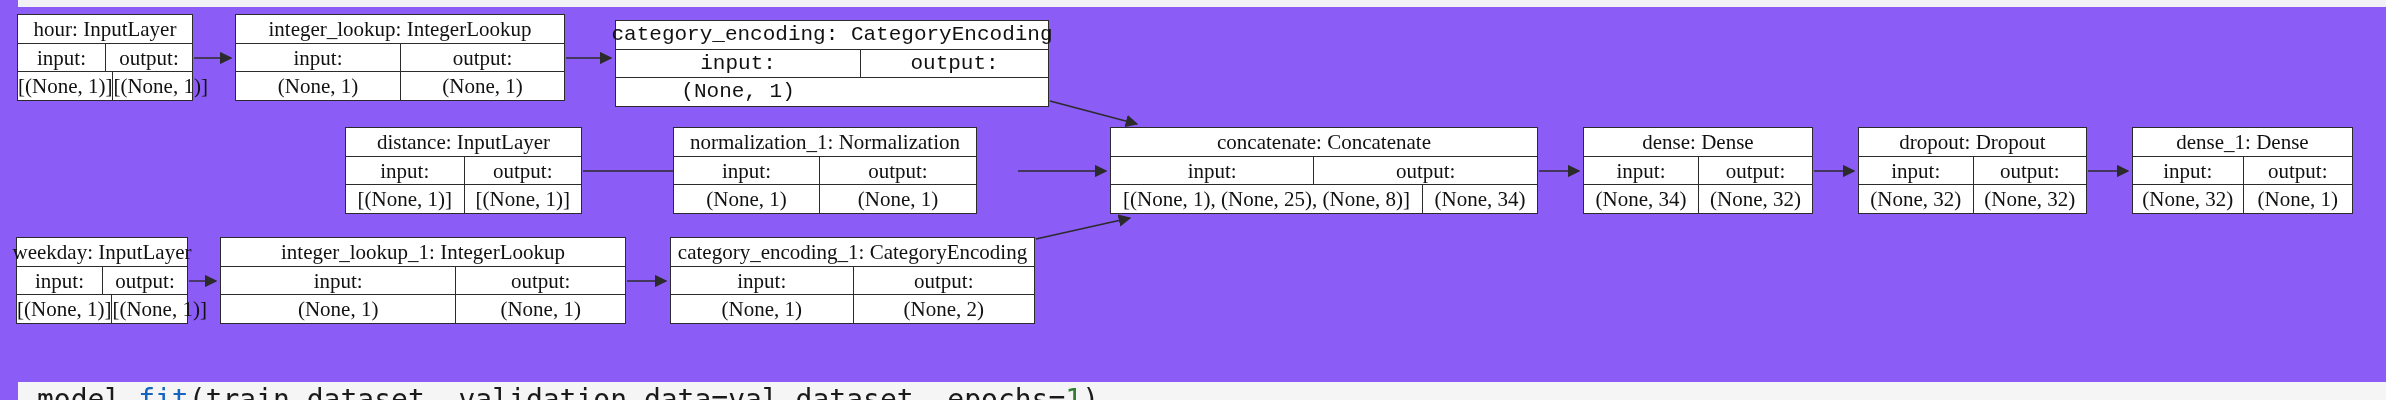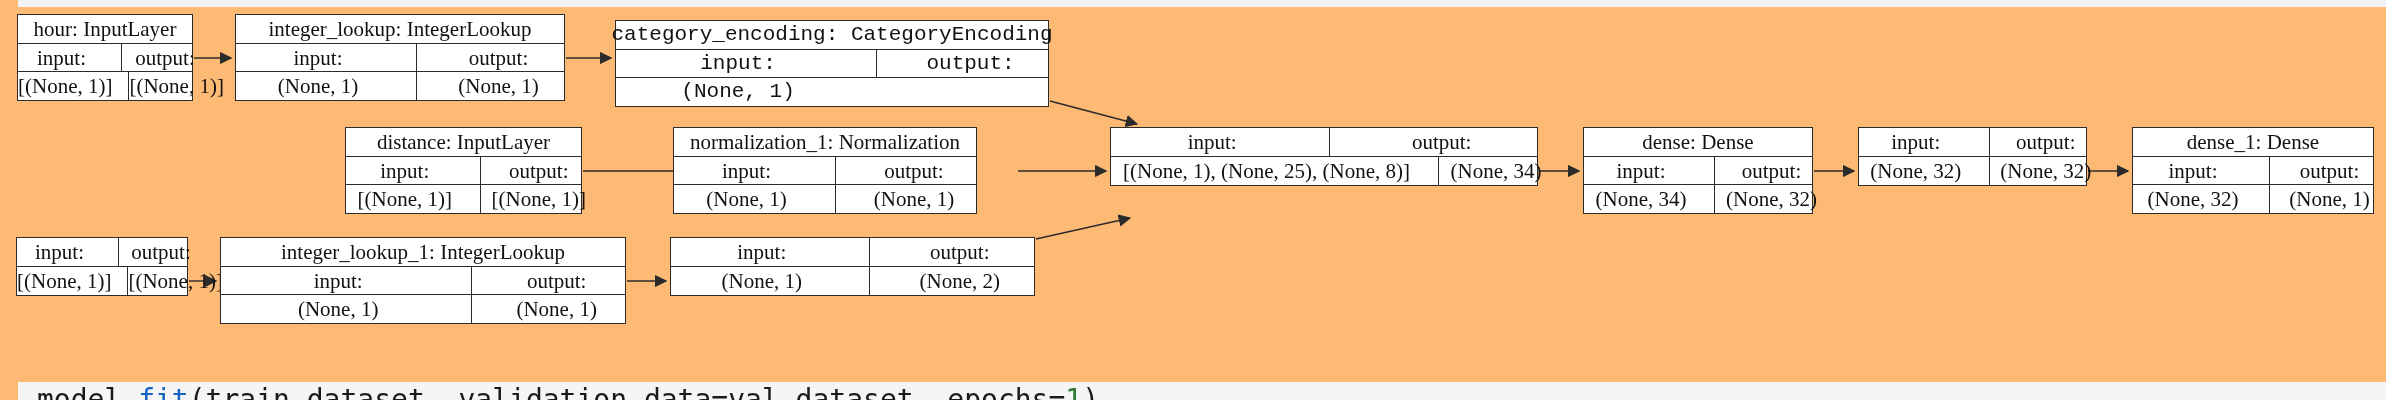--- a/index.html
+++ b/index.html
@@ -1,25 +1,25 @@
 <!DOCTYPE html>
 <html><head>
 <meta charset="utf-8">
 <style>
   html,body{margin:0;padding:0;background:#ffffff;}
-  #page{position:relative;width:2386px;height:400px;background:#fdba74;overflow:hidden;
+  #page{position:relative;width:2386px;height:400px;background:#8b5cf6;overflow:hidden;
         font-family:"Liberation Serif", serif;color:#111111;}
   .top-strip{position:absolute;left:18px;right:0;top:0;height:7px;background:#f2f2f6;}
   
   .node{position:absolute;box-sizing:border-box;border:1.5px solid #2b2b2b;background:#ffffff;}
   .nrow{box-sizing:border-box;height:28px;display:flex;align-items:center;justify-content:center;
         font-size:21px;line-height:28px;white-space:nowrap;}
   .nrow + .nrow{border-top:1.5px solid #2b2b2b;}
   .nrow.vals{height:29px;}
-  .split{justify-content:stretch;padding:0;gap:16px;}
+  .split{justify-content:stretch;padding:0;}
   .cell{flex:0 0 50%;box-sizing:border-box;display:flex;align-items:center;justify-content:center;
         height:100%;white-space:nowrap;}
   .cell + .cell{border-left:1.5px solid #2b2b2b;}
   svg.edges{position:absolute;left:0;top:0;pointer-events:none;}
   
   .code-cell{position:absolute;left:18px;right:0;top:382px;height:18px;background:#f5f5f5;
              overflow:hidden;}
   .code-line{margin:0;padding:3px 0 0 19px;font-family:"DejaVu Sans Mono", monospace;
              font-size:28px;line-height:30px;color:#1a1a1a;white-space:pre;}
   .tok-function{color:#1565c0;}
@@ -105,20 +105,21 @@
       <div class="cell" style="flex-basis:48%">input:</div>
       <div class="cell" style="flex-basis:52%">output:</div>
     </div>
     <div class="nrow vals split">
       <div class="cell" style="flex-basis:48%">(None, 1)</div>
       <div class="cell" style="flex-basis:52%">(None, 1)</div>
     </div>
   </div>
 
   <div class="node" style="left:1110px;top:127px;width:428px;">
+    <div class="nrow">concatenate: Concatenate</div>
     <div class="nrow split">
       <div class="cell" style="flex-basis:47.5%">input:</div>
       <div class="cell" style="flex-basis:52.5%">output:</div>
     </div>
     <div class="nrow vals split">
       <div class="cell" style="flex-basis:73%">[(None, 1), (None, 25), (None, 8)]</div>
       <div class="cell" style="flex-basis:27%">(None, 34)</div>
     </div>
   </div>
 
@@ -128,43 +129,45 @@
       <div class="cell">input:</div>
       <div class="cell">output:</div>
     </div>
     <div class="nrow vals split">
       <div class="cell">(None, 34)</div>
       <div class="cell">(None, 32)</div>
     </div>
   </div>
 
   <div class="node" style="left:1858px;top:127px;width:229px;">
-    <div class="nrow split">
-      <div class="cell">input:</div>
-      <div class="cell">output:</div>
-    </div>
-    <div class="nrow vals split">
-      <div class="cell">(None, 32)</div>
-      <div class="cell">(None, 32)</div>
-    </div>
-  </div>
-
-  <div class="node" style="left:2132px;top:127px;width:242px;">
+    <div class="nrow">dropout: Dropout</div>
+    <div class="nrow split">
+      <div class="cell">input:</div>
+      <div class="cell">output:</div>
+    </div>
+    <div class="nrow vals split">
+      <div class="cell">(None, 32)</div>
+      <div class="cell">(None, 32)</div>
+    </div>
+  </div>
+
+  <div class="node" style="left:2132px;top:127px;width:221px;">
     <div class="nrow">dense_1: Dense</div>
     <div class="nrow split">
       <div class="cell">input:</div>
       <div class="cell">output:</div>
     </div>
     <div class="nrow vals split">
       <div class="cell">(None, 32)</div>
       <div class="cell">(None, 1)</div>
     </div>
   </div>
 
   <div class="node" style="left:16px;top:237px;width:172px;">
+    <div class="nrow">weekday: InputLayer</div>
     <div class="nrow split">
       <div class="cell">input:</div>
       <div class="cell">output:</div>
     </div>
     <div class="nrow vals split">
       <div class="cell">[(None, 1)]</div>
       <div class="cell">[(None, 1)]</div>
     </div>
   </div>
 
@@ -174,20 +177,21 @@
       <div class="cell" style="flex-basis:58%">input:</div>
       <div class="cell" style="flex-basis:42%">output:</div>
     </div>
     <div class="nrow vals split">
       <div class="cell" style="flex-basis:58%">(None, 1)</div>
       <div class="cell" style="flex-basis:42%">(None, 1)</div>
     </div>
   </div>
 
   <div class="node" style="left:670px;top:237px;width:365px;">
+    <div class="nrow">category_encoding_1: CategoryEncoding</div>
     <div class="nrow split">
       <div class="cell">input:</div>
       <div class="cell">output:</div>
     </div>
     <div class="nrow vals split">
       <div class="cell">(None, 1)</div>
       <div class="cell">(None, 2)</div>
     </div>
   </div>
 

